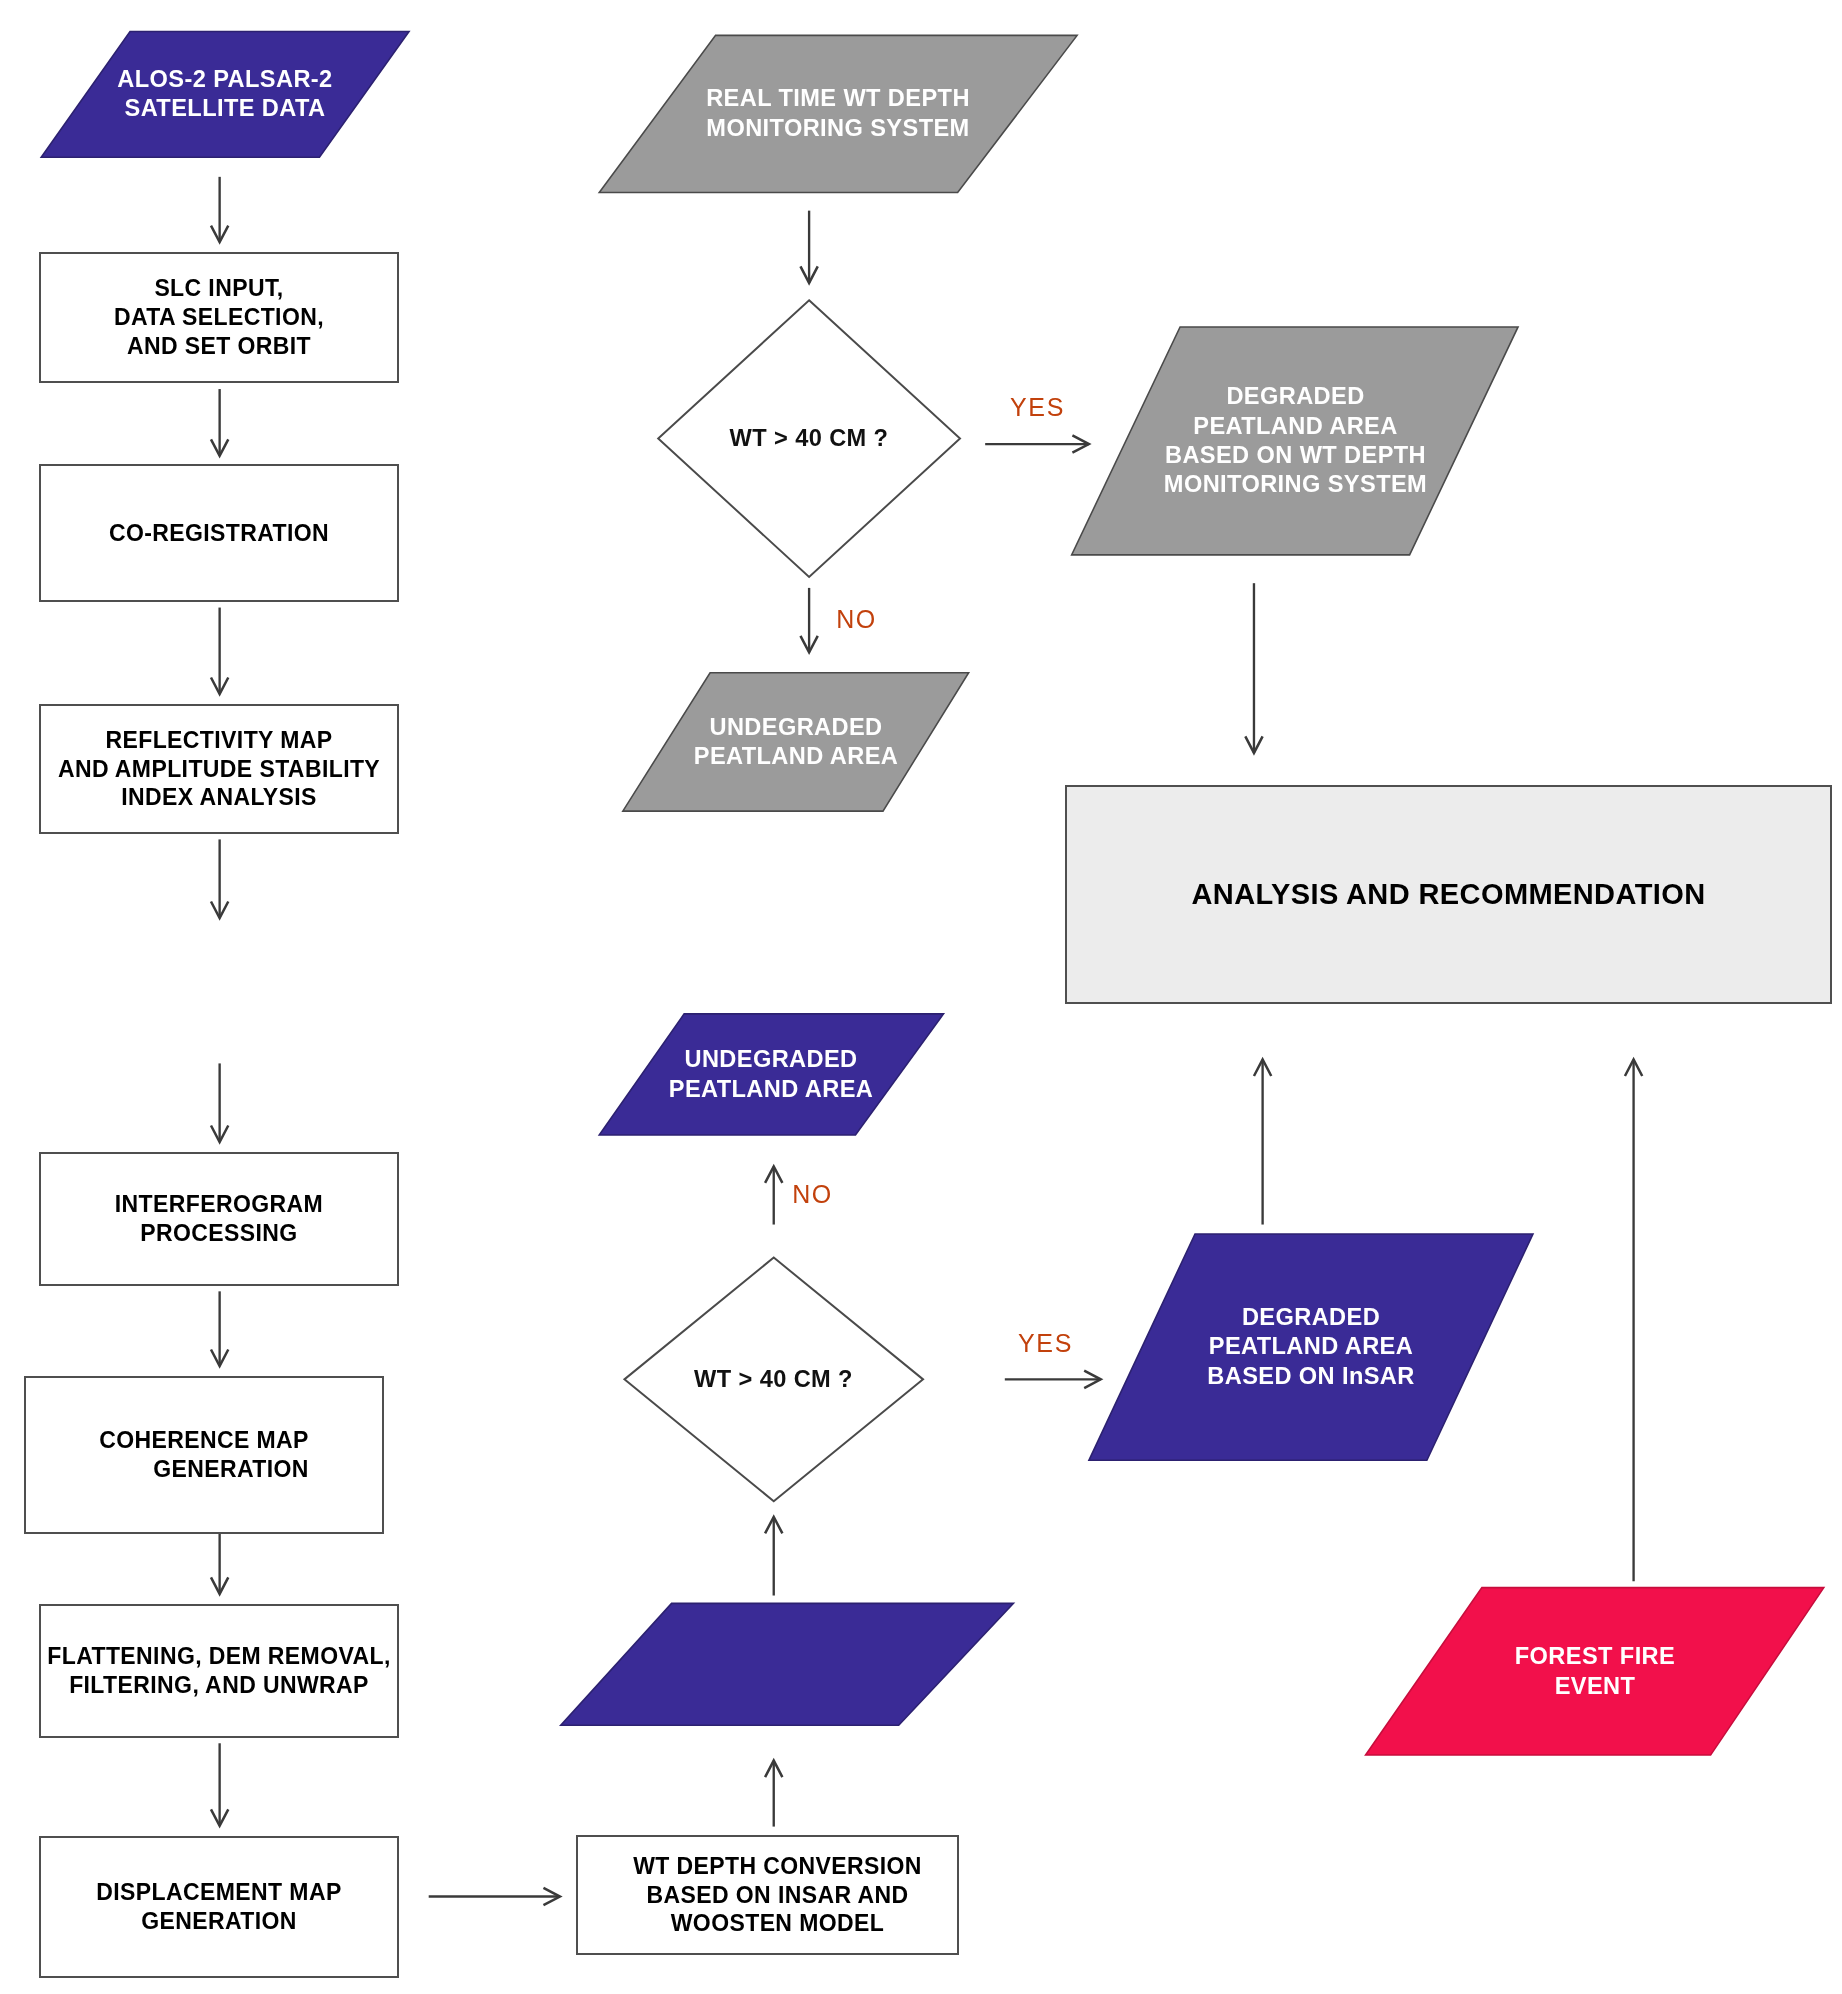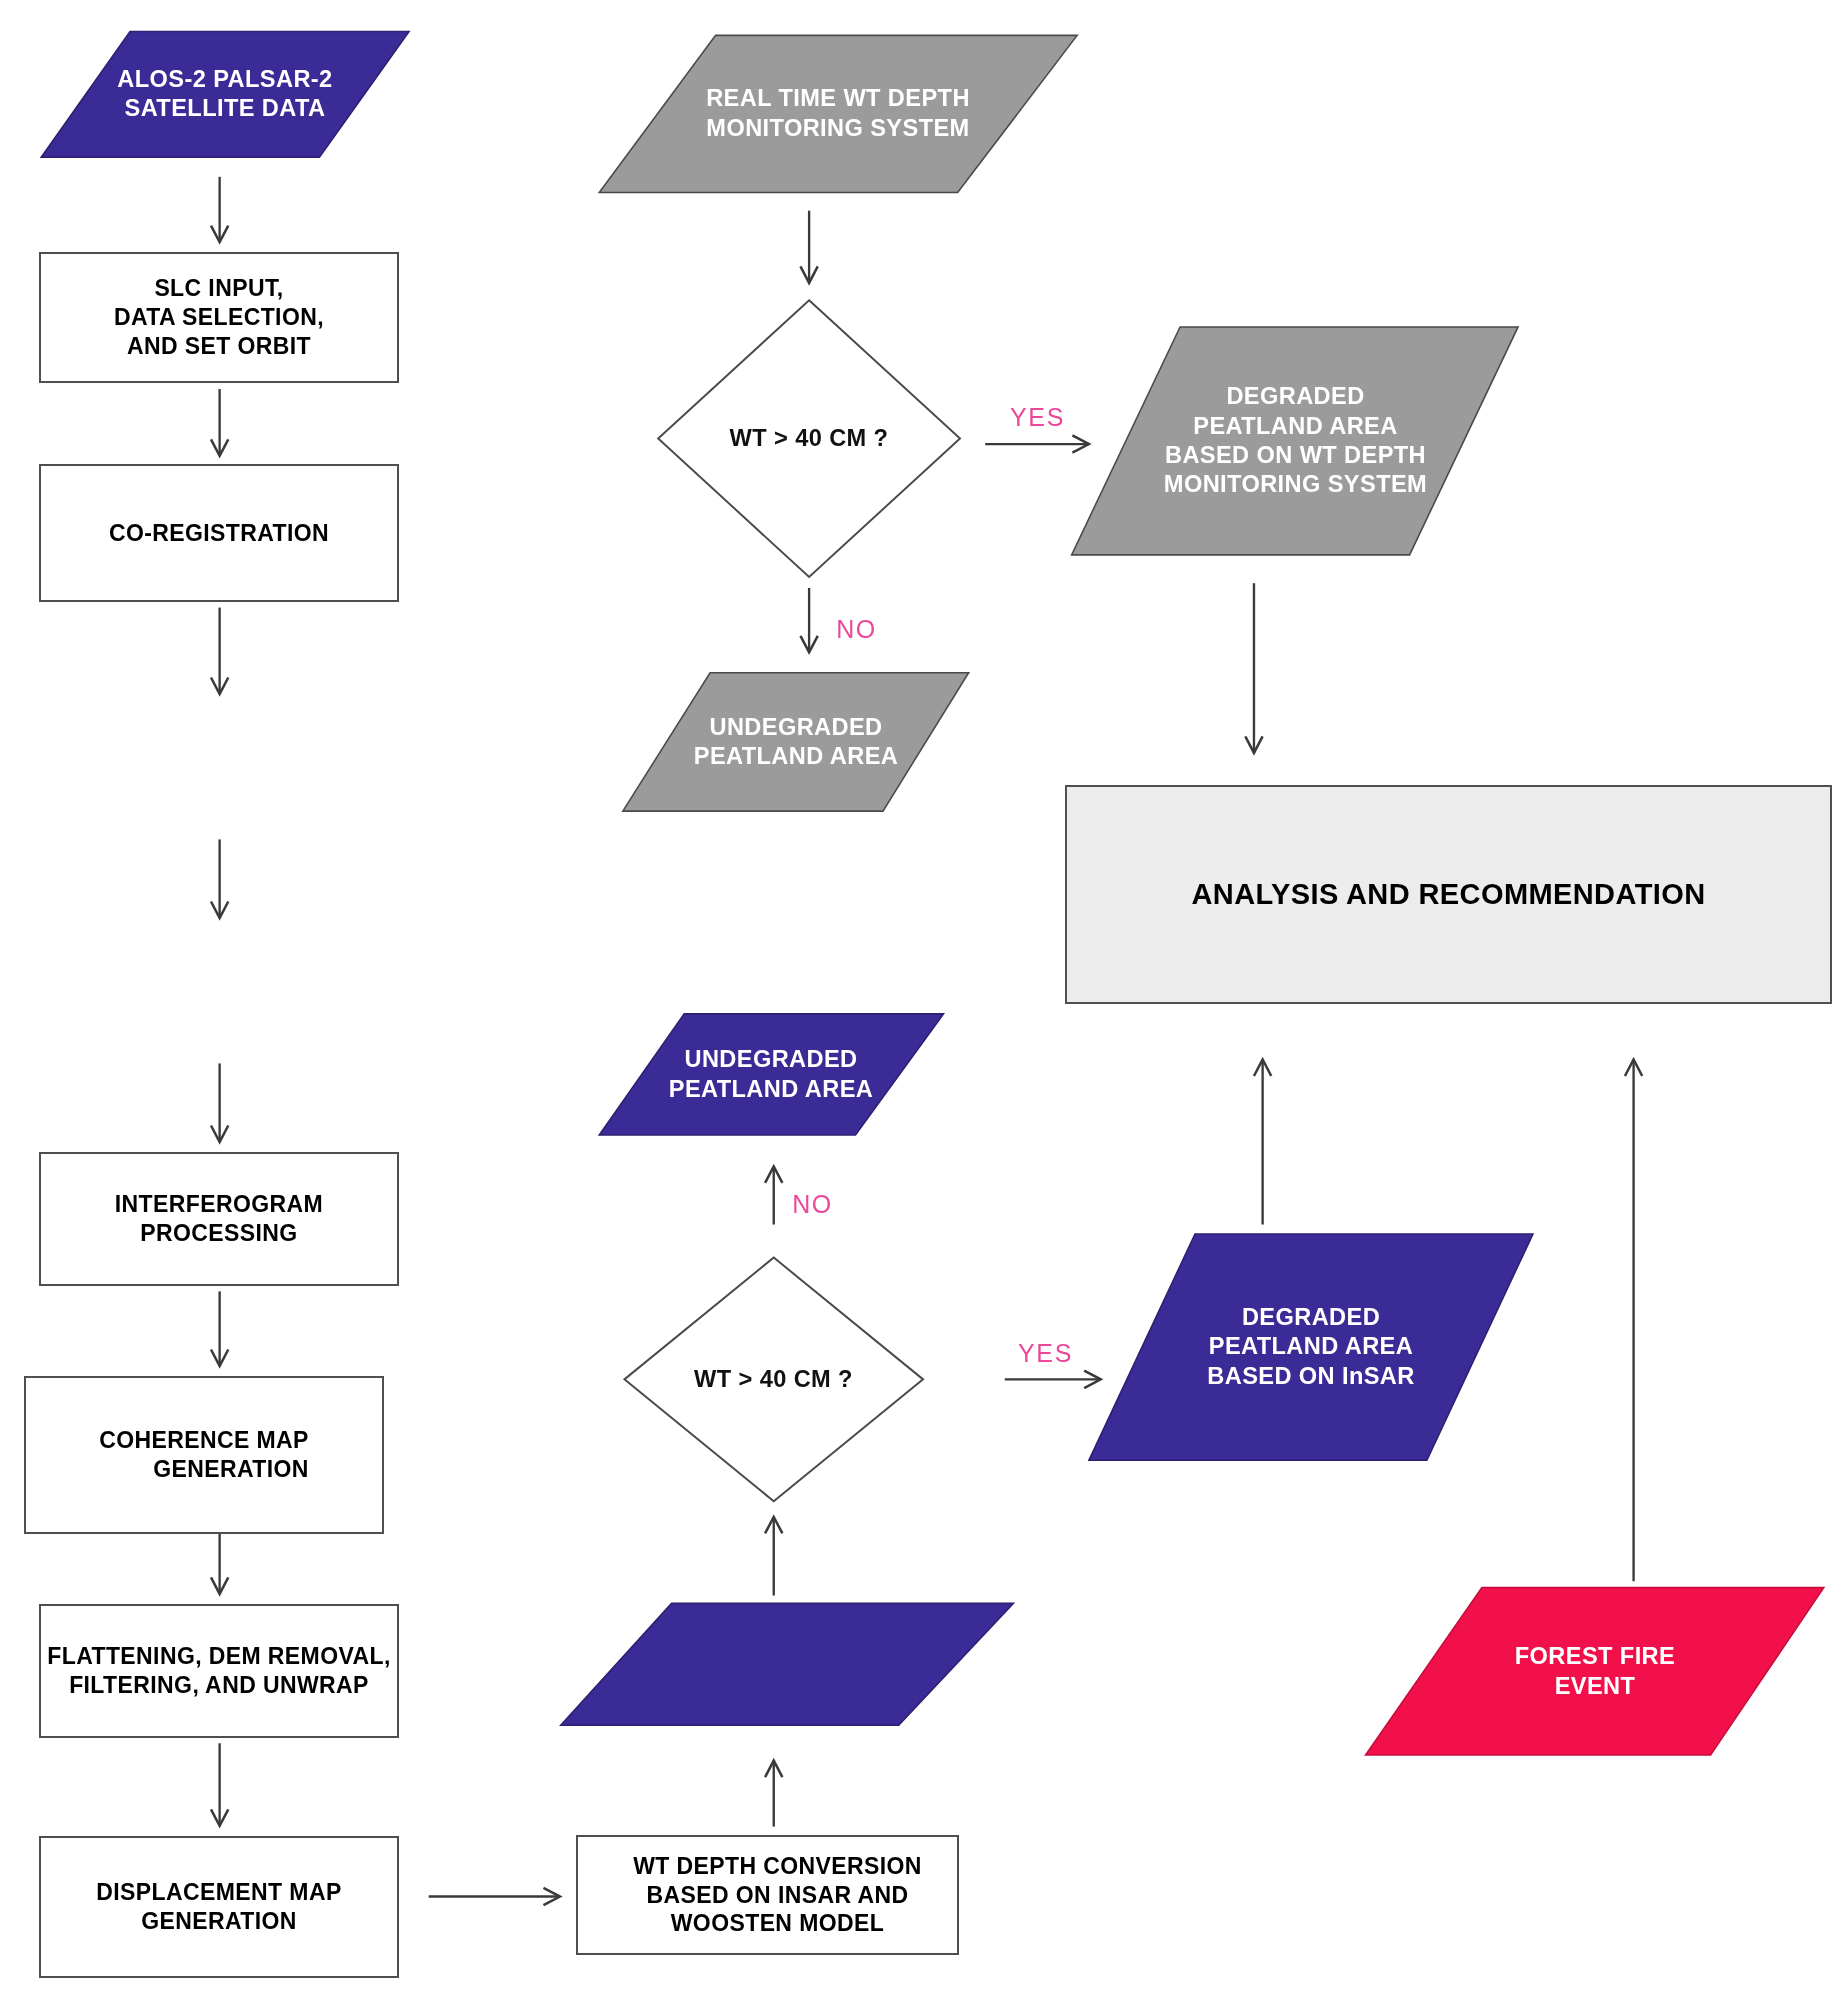--- a/index.html
+++ b/index.html
@@ -32,23 +32,22 @@
     font-size:23.6px;line-height:1.25;
     white-space:pre-line;
     letter-spacing:0.4px;
     pointer-events:none;
   }
   .white-text{color:#ffffff;}
   .dark-text{color:#111111;}
   .edge-label{
     position:absolute;
     display:flex;align-items:center;justify-content:center;
-    font-size:25px;font-weight:400;color:#ec4899;
+    font-size:25px;font-weight:400;color:#c2410c;
     letter-spacing:1.6px;
-    margin-top:10px;
   }
   .analysis-box{
     background:#ececec;
     font-size:29px;
     letter-spacing:0.4px;
   }
   .small-font{font-size:23px;}
 </style>
 </head>
 <body>
@@ -94,20 +93,23 @@
     <line x1="984" y1="1558" x2="984" y2="1484" stroke="#3a3a3a" stroke-width="3" marker-end="url(#ah)"></line>
     <line x1="1278" y1="1755" x2="1400" y2="1755" stroke="#3a3a3a" stroke-width="3" marker-end="url(#ah)"></line>
     <line x1="1606" y1="1558" x2="1606" y2="1348" stroke="#3a3a3a" stroke-width="3" marker-end="url(#ah)"></line>
     <line x1="2078" y1="2012" x2="2078" y2="1348" stroke="#3a3a3a" stroke-width="3" marker-end="url(#ah)"></line>
   </svg>
 
   <div class="rect-node" style="left:39px;top:252px;width:360px;height:131px;">SLC INPUT,
 DATA SELECTION,
 AND SET ORBIT</div>
   <div class="rect-node" style="left:39px;top:464px;width:360px;height:138px;">CO-REGISTRATION</div>
+  <div class="rect-node" style="left:39px;top:704px;width:360px;height:130px;">REFLECTIVITY MAP
+AND AMPLITUDE STABILITY
+INDEX ANALYSIS</div>
   <div class="rect-node" style="left:39px;top:1152px;width:360px;height:134px;">INTERFEROGRAM
 PROCESSING</div>
   <div class="rect-node" style="left:24px;top:1376px;width:360px;height:158px;text-align:right;">COHERENCE MAP
 GENERATION</div>
   <div class="rect-node small-font" style="left:39px;top:1604px;width:360px;height:134px;">FLATTENING,  DEM REMOVAL,
 FILTERING, AND UNWRAP</div>
   <div class="rect-node" style="left:39px;top:1836px;width:360px;height:142px;">DISPLACEMENT MAP
 GENERATION</div>
   <div class="rect-node analysis-box" style="left:1065px;top:785px;width:767px;height:219px;">ANALYSIS AND RECOMMENDATION</div>
   <div class="rect-node" style="left:576px;top:1835px;width:383px;height:120px;padding-left:20px;">WT DEPTH CONVERSION

